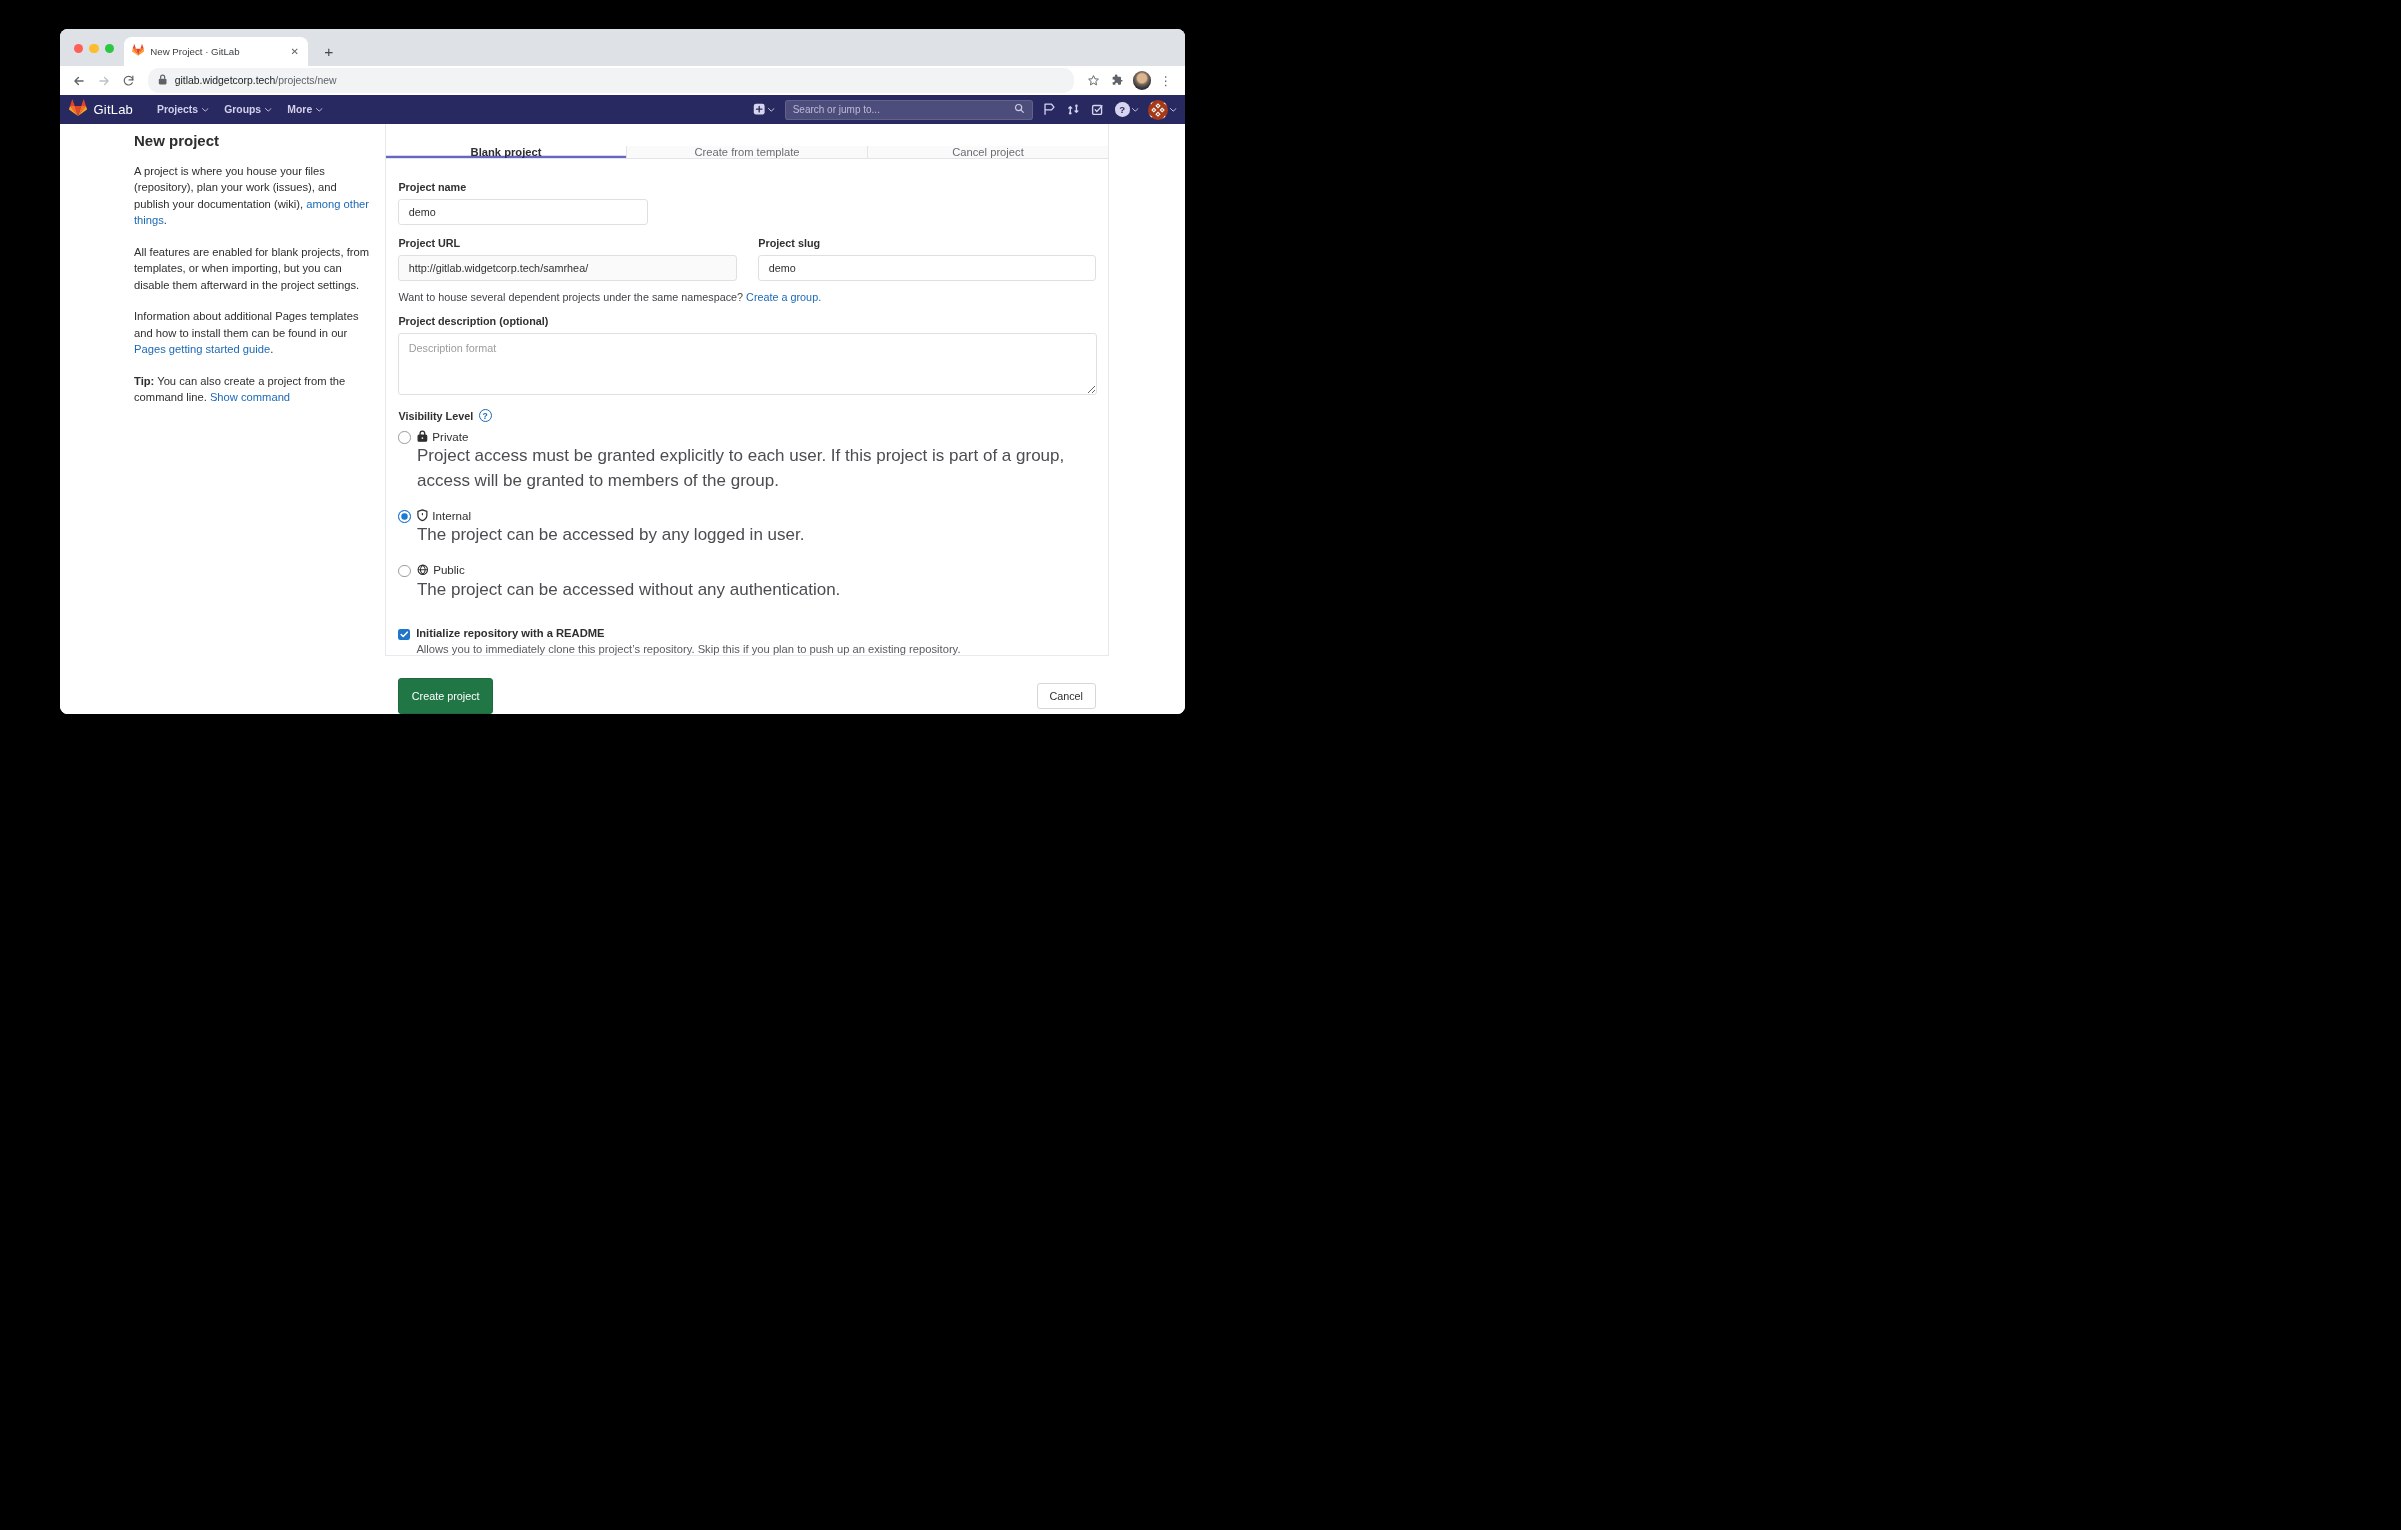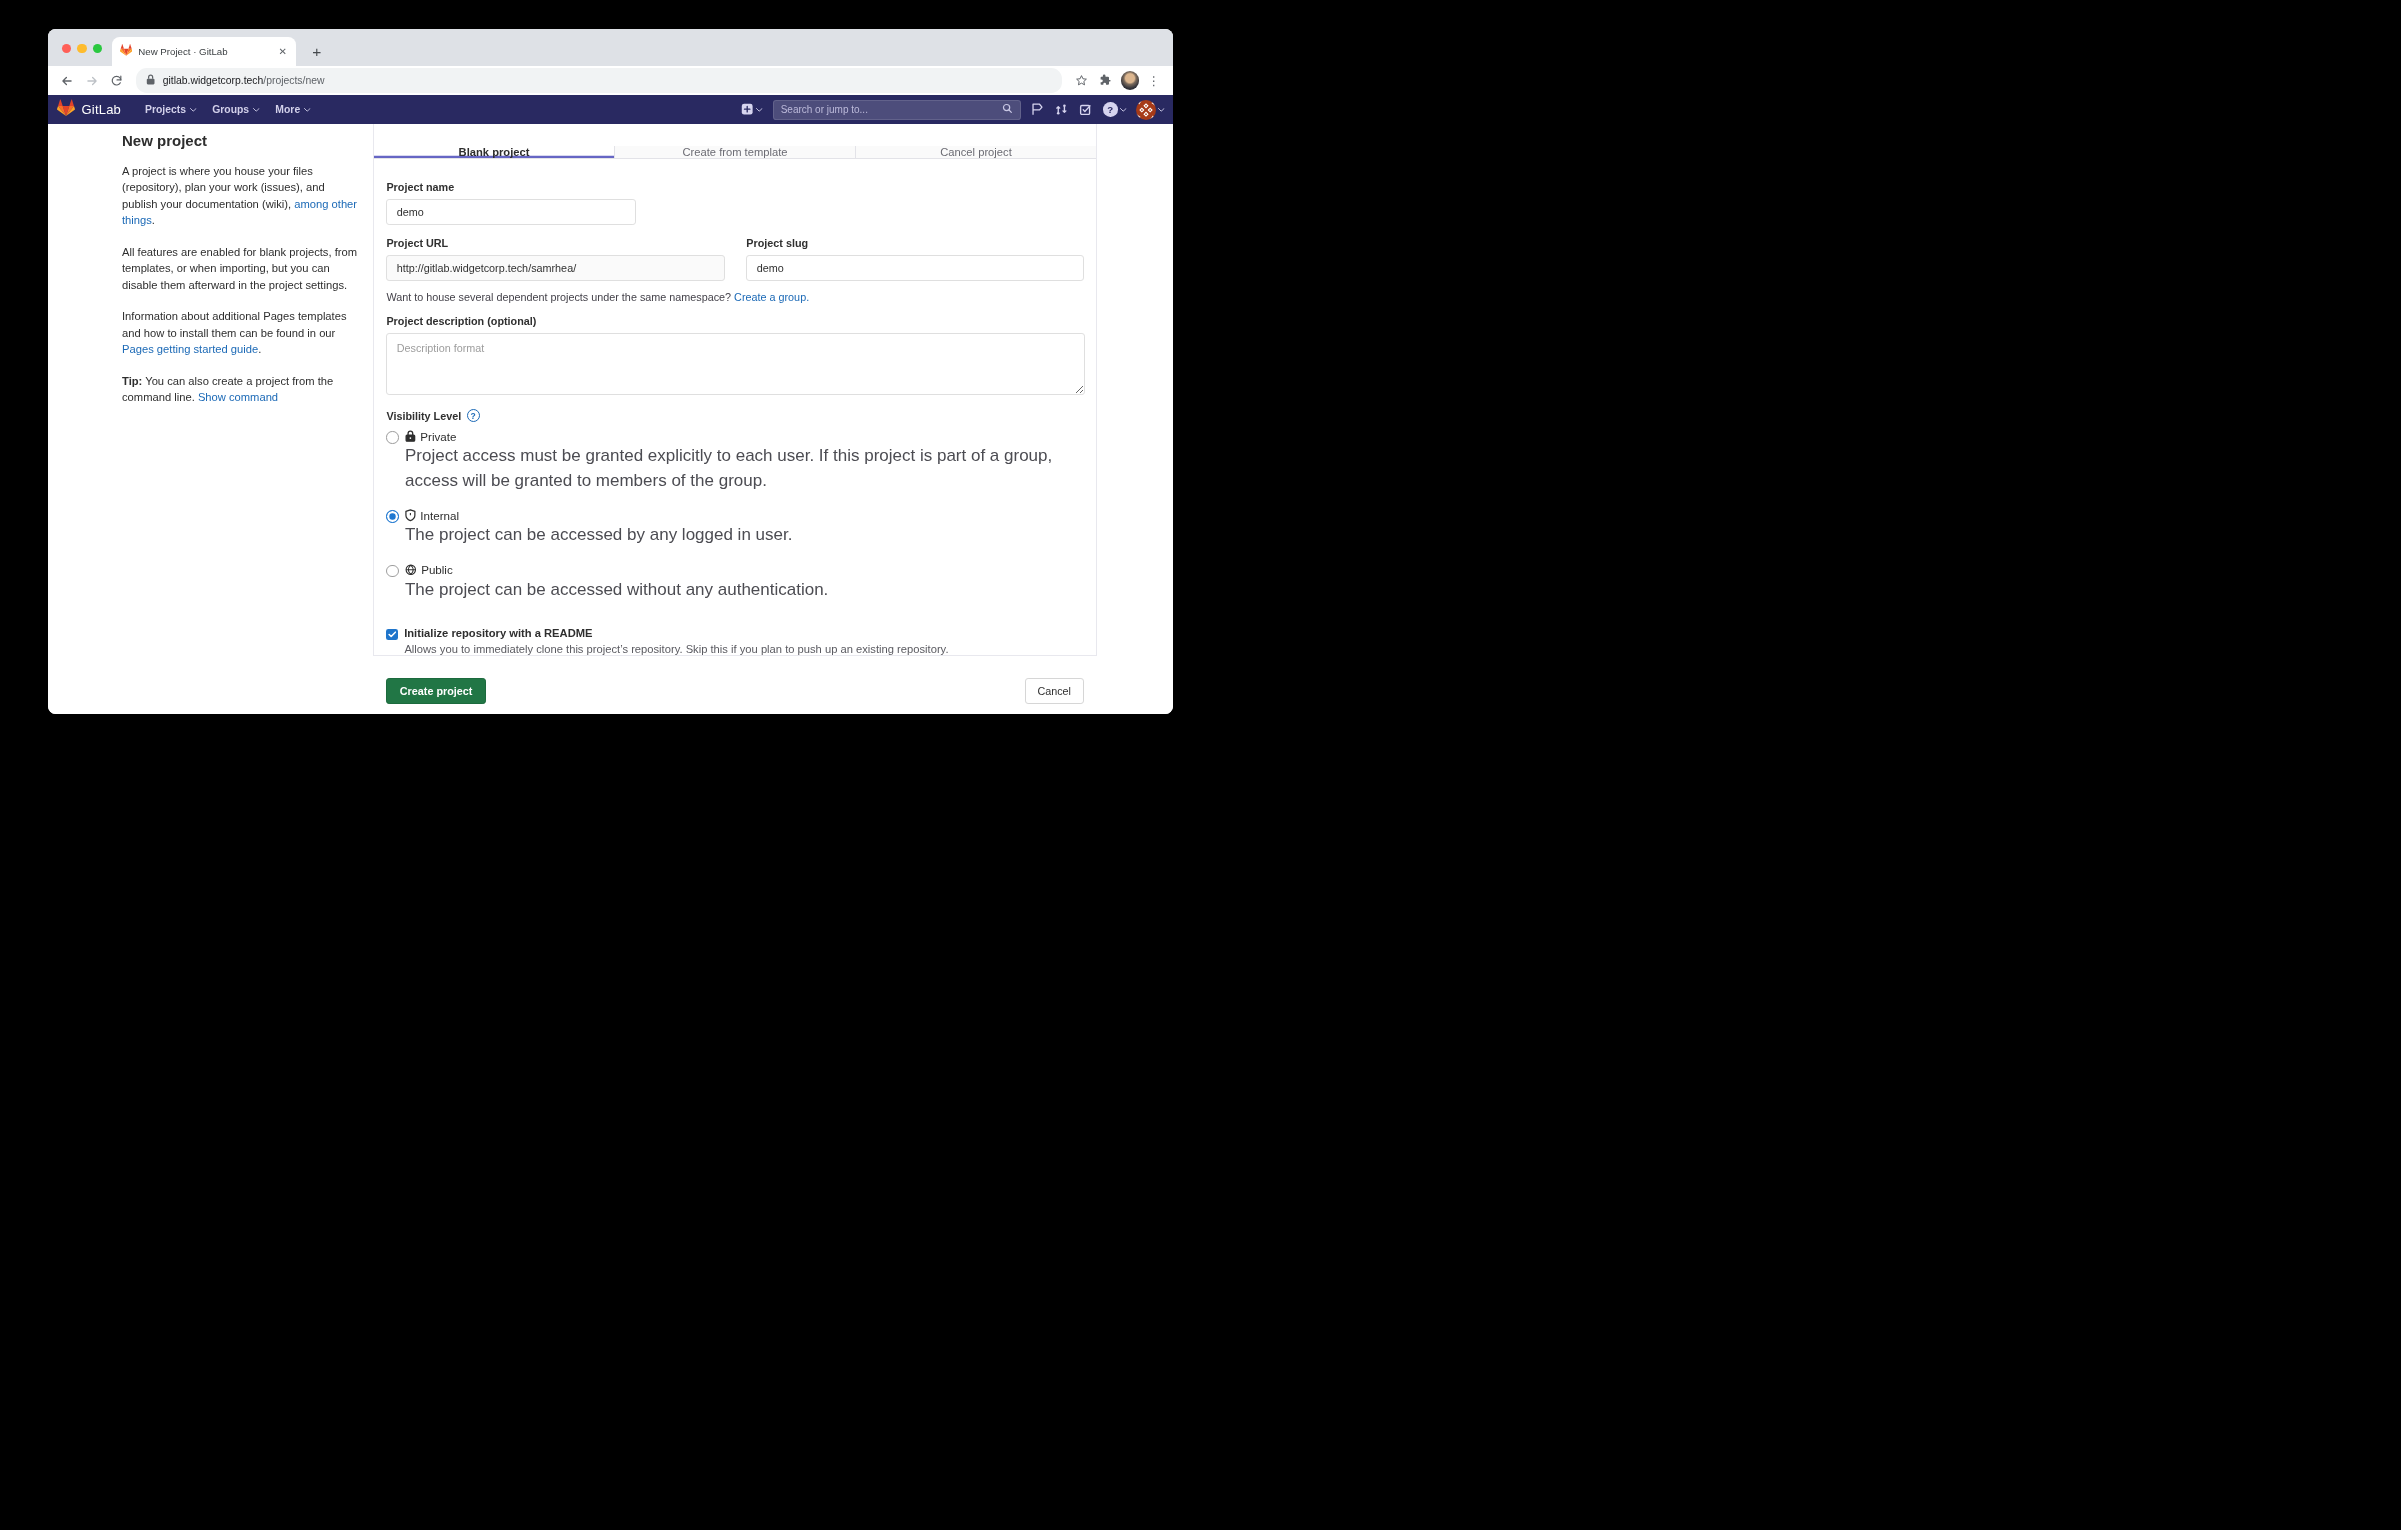--- a/index.html
+++ b/index.html
@@ -1,19 +1,19 @@
 <!DOCTYPE html>
 <html style="font-size:12.4px"><head>
 <meta charset="utf-8">
 <style>
   * { margin:0; padding:0; box-sizing:border-box; }
   html,body { width:1201px; height:765px; }
   body { background:#000; font-family:"Liberation Sans", sans-serif; position:relative; overflow:hidden; }
 
-  .window { position:absolute; left:48px; top:29px; width:1125px; height:685px;
+  .window { position:absolute; left:60px; top:29px; width:1125px; height:685px;
             border-radius:7.7px; overflow:hidden; background:#fff; box-shadow:0 7.7px 31px rgba(0,0,0,.6); }
 
   
   .tabstrip { height:37px; background:#dee1e6; position:relative; }
   .traffic { position:absolute; left:14px; top:14.7px; display:flex; gap:6.2px; }
   .dot { width:9.3px; height:9.3px; border-radius:50%; }
   .dot.red{ background:#ff5f57; } .dot.yellow{ background:#febc2e; } .dot.green{ background:#2ac840; }
   .tab { position:absolute; left:64px; bottom:0; width:184px; height:29px; background:#fff;
          border-radius:7.7px 7.7px 0 0; display:flex; align-items:center; padding:0 7.7px; gap:6.2px; }
   .tab-title { font-size:9.7px; color:#3c4043; flex:1; white-space:nowrap; overflow:hidden; }
@@ -101,22 +101,22 @@
   .oicon { display:flex; align-items:center; }
 
   .chkrow { display:flex; align-items:flex-start; gap:6.2px; margin-top:14px; }
   .checkbox { width:11.6px; height:11.6px; border-radius:2.3px; background:#1f75cb; margin-top:1.5px; flex:0 0 auto;
               display:flex; align-items:center; justify-content:center; }
   .checkbox svg { display:block; }
   .chk-label { font-size:11.2px; font-weight:700; color:#2e2e2e; }
   .chk-desc { font-size:11.2px; color:#5a5a60; margin:2.3px 0 0 18px; }
 
   .footer { display:flex; align-items:center; justify-content:space-between; margin:23px 0 0; padding-bottom:14px; }
-  .btn-create { height:26px; padding:0 12.4px; background:#217645; color:#fff; border:0.8px solid #1c6a3d;
-                border-radius:3.1px; font-size:10.8px; font-weight:700; font-family:inherit; cursor:pointer; }
+  .btn-create { height:36px; padding:0 12.4px; background:#217645; color:#fff; border:0.8px solid #1c6a3d;
+                border-radius:3.1px; font-size:10.8px; font-weight:400; font-family:inherit; cursor:pointer; }
   .btn-cancel { height:26px; padding:0 11.6px; background:#fff; color:#303030; border:0.8px solid #d6d6d6;
                 border-radius:3.1px; font-size:10.8px; font-family:inherit; cursor:pointer; }
 </style>
 </head>
 <body>
 
 <div class="window">
 
   <div class="tabstrip">
     <div class="traffic">

